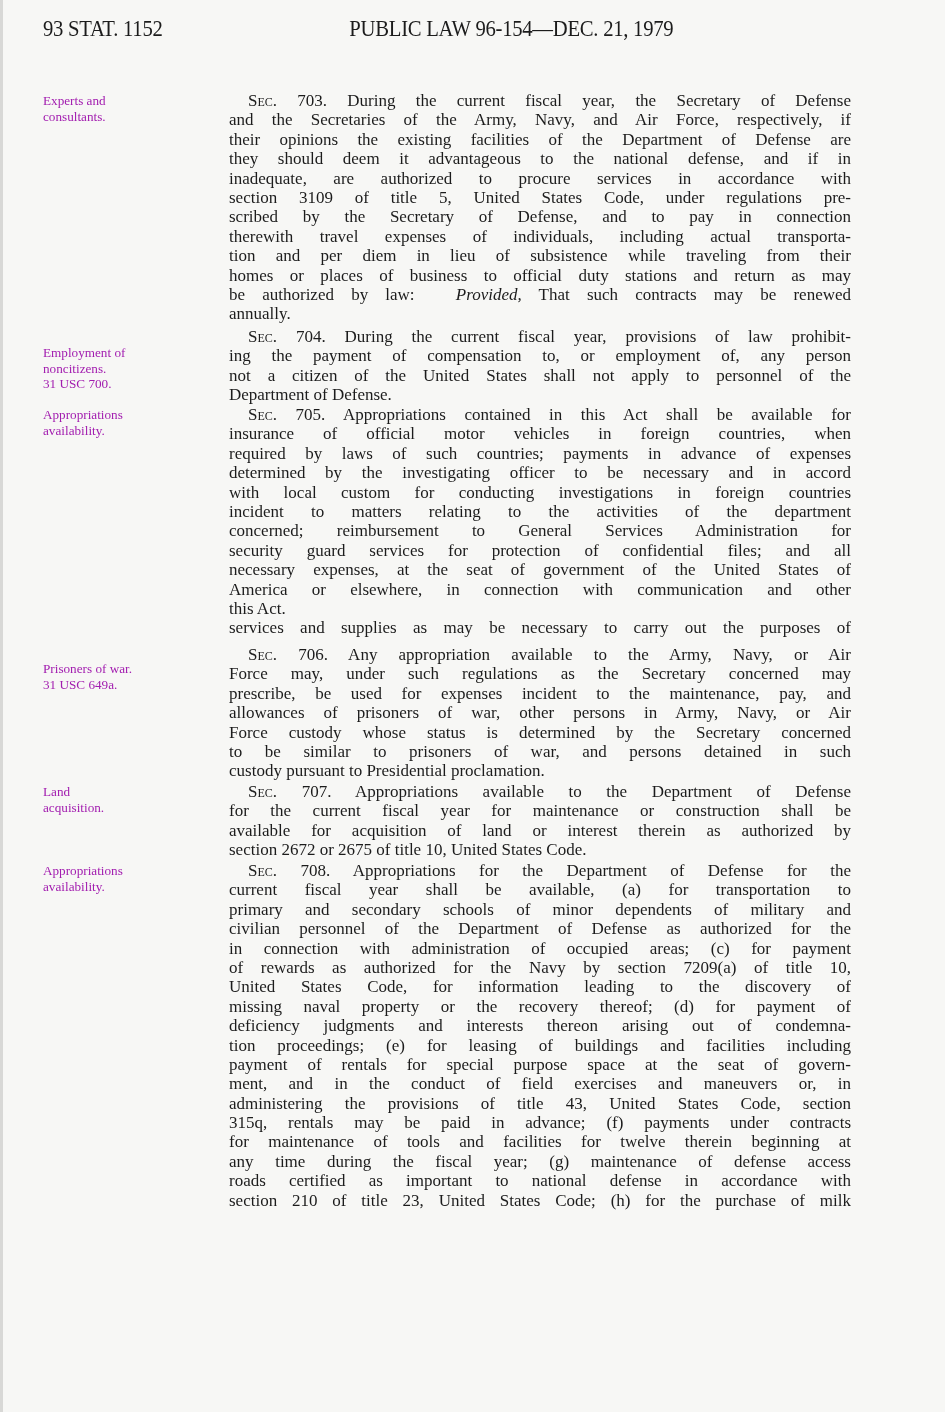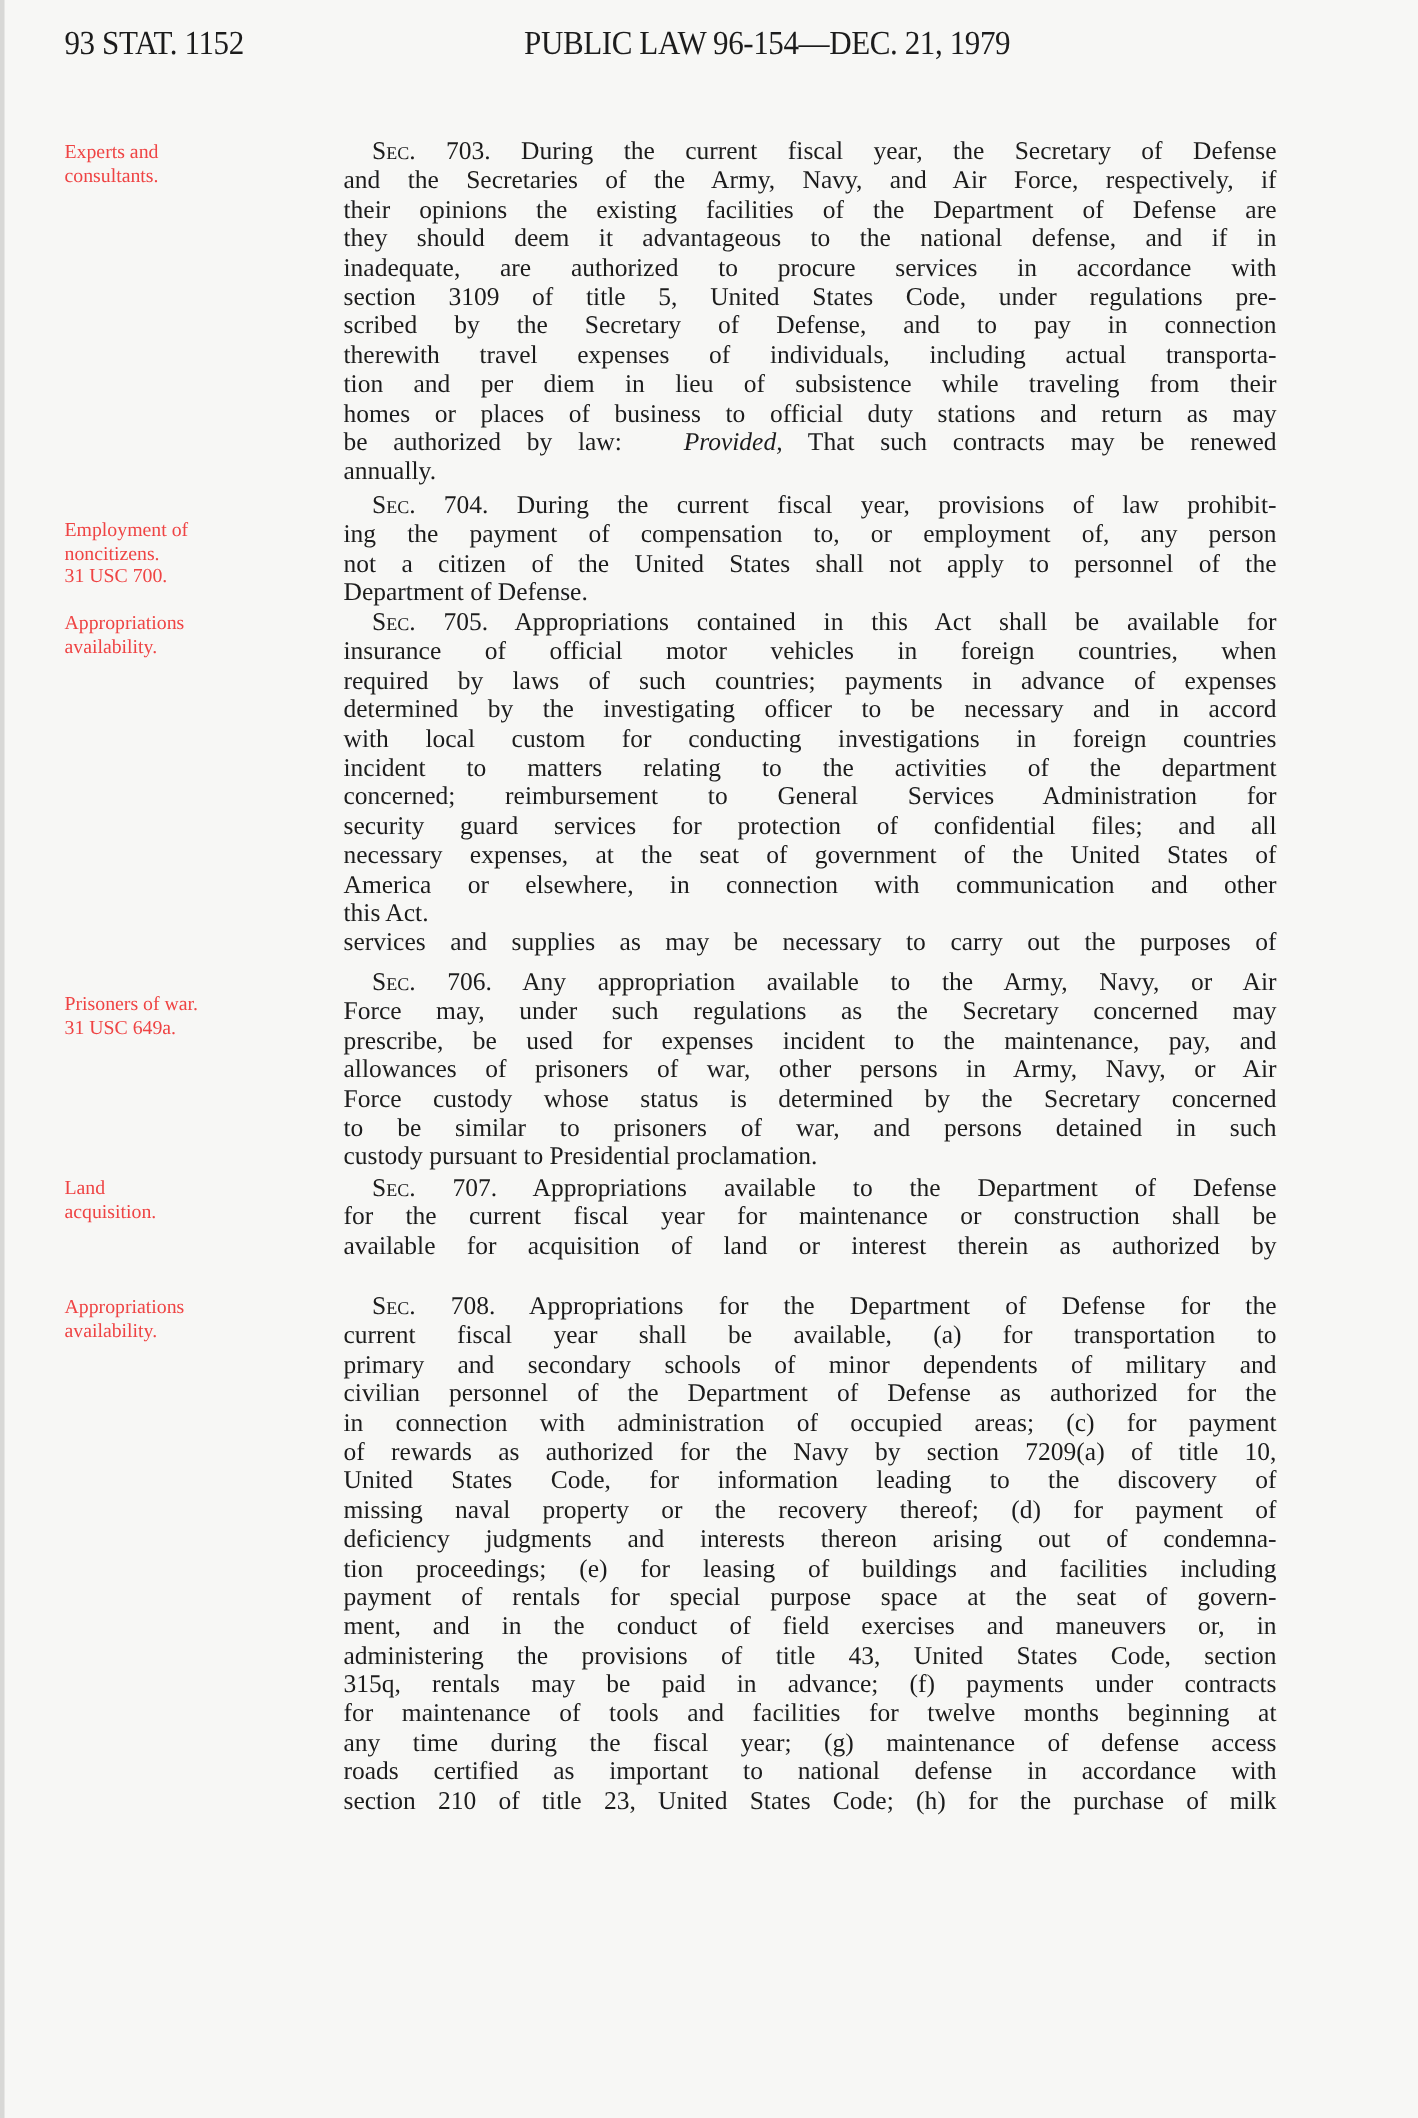--- a/index.html
+++ b/index.html
@@ -18,21 +18,21 @@
     position: absolute; top: 16px; left: 43px; right: 0;
     height: 30px;
     font-size: 22.5px; letter-spacing: -0.3px;
     transform: scaleX(0.92); transform-origin: left top;
   }
   .header .stat { position: absolute; left: 0; top: 0; }
   .header .law { position: absolute; left: 333px; top: 0; }
   .block { position: absolute; left: 0; right: 0; }
   .margin-note {
     position: absolute; left: 43px; width: 120px;
-    font-size: 13.2px; line-height: 15.5px; color: #ef4444;
+    font-size: 13.2px; line-height: 15.5px; color: #a21caf;
   }
   .margin-note div { white-space: nowrap; }
   .body-text {
     position: absolute; left: 229px; width: 622px;
     font-size: 17px; line-height: 19.4px;
     text-align: justify;
   }
   .line {
     display: block; white-space: nowrap; height: 19.4px;
     text-align-last: justify; text-align: justify;
@@ -127,20 +127,21 @@
 
 <div class="block" style="top:782px;">
   <div class="margin-note" style="top:2px;">
     <div>Land</div>
     <div>acquisition.</div>
   </div>
   <div class="body-text">
     <span class="line first"><span class="smallcaps">Sec.</span> <span>707.</span><span> Appropriations available to the Department of Defense</span></span>
     <span class="line">for the current fiscal year for maintenance or construction shall be</span>
     <span class="line">available for acquisition of land or interest therein as authorized by</span>
+    <span class="line last">section 2672 or 2675 of title 10, United States Code.</span>
   </div>
 </div>
 
 <div class="block" style="top:861px;">
   <div class="margin-note" style="top:2px;">
     <div>Appropriations</div>
     <div>availability.</div>
   </div>
   <div class="body-text">
     <span class="line first"><span class="smallcaps">Sec.</span> <span>708.</span><span> Appropriations for the Department of Defense for the</span></span>
@@ -150,18 +151,18 @@
     <span class="line">in connection with administration of occupied areas; (c) for payment</span>
     <span class="line">of rewards as authorized for the Navy by section 7209(a) of title 10,</span>
     <span class="line">United States Code, for information leading to the discovery of</span>
     <span class="line">missing naval property or the recovery thereof; (d) for payment of</span>
     <span class="line">deficiency judgments and interests thereon arising out of condemna-</span>
     <span class="line">tion proceedings; (e) for leasing of buildings and facilities including</span>
     <span class="line">payment of rentals for special purpose space at the seat of govern-</span>
     <span class="line">ment, and in the conduct of field exercises and maneuvers or, in</span>
     <span class="line">administering the provisions of title 43, United States Code, section</span>
     <span class="line">315q, rentals may be paid in advance; (f) payments under contracts</span>
-    <span class="line">for maintenance of tools and facilities for twelve months beginning at</span>
+    <span class="line">for maintenance of tools and facilities for twelve therein beginning at</span>
     <span class="line">any time during the fiscal year; (g) maintenance of defense access</span>
     <span class="line">roads certified as important to national defense in accordance with</span>
     <span class="line">section 210 of title 23, United States Code; (h) for the purchase of milk</span>
   </div>
 </div>
 
 </body></html>

